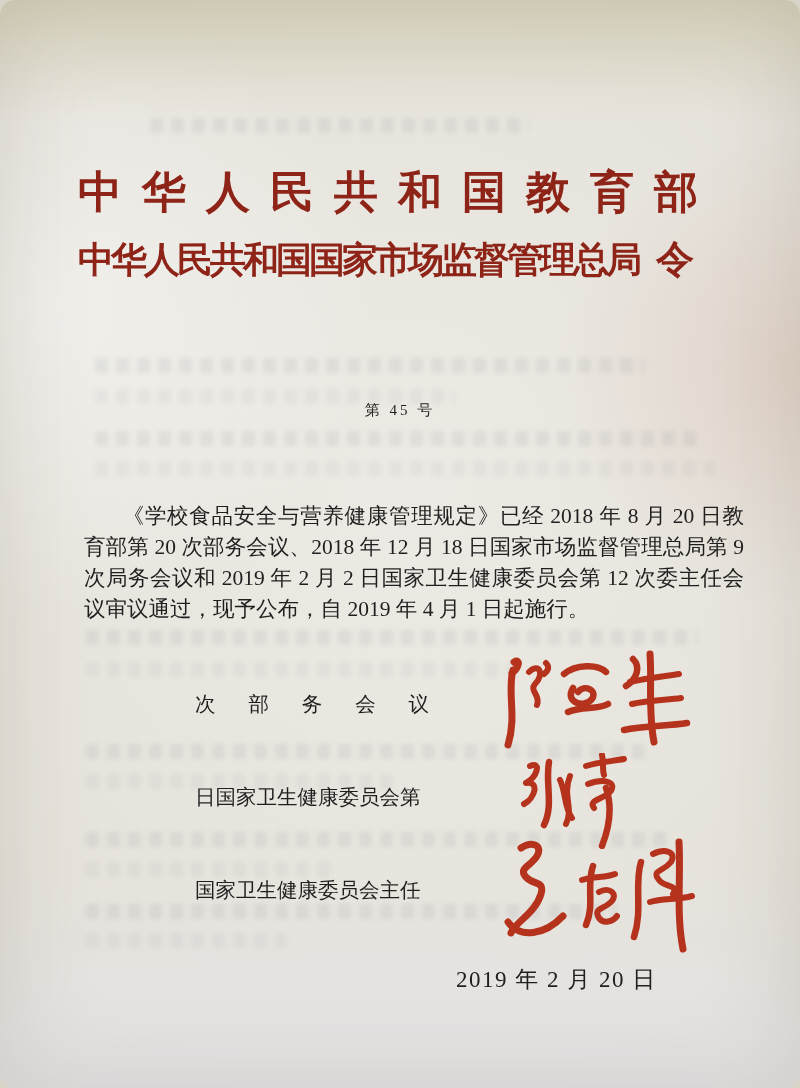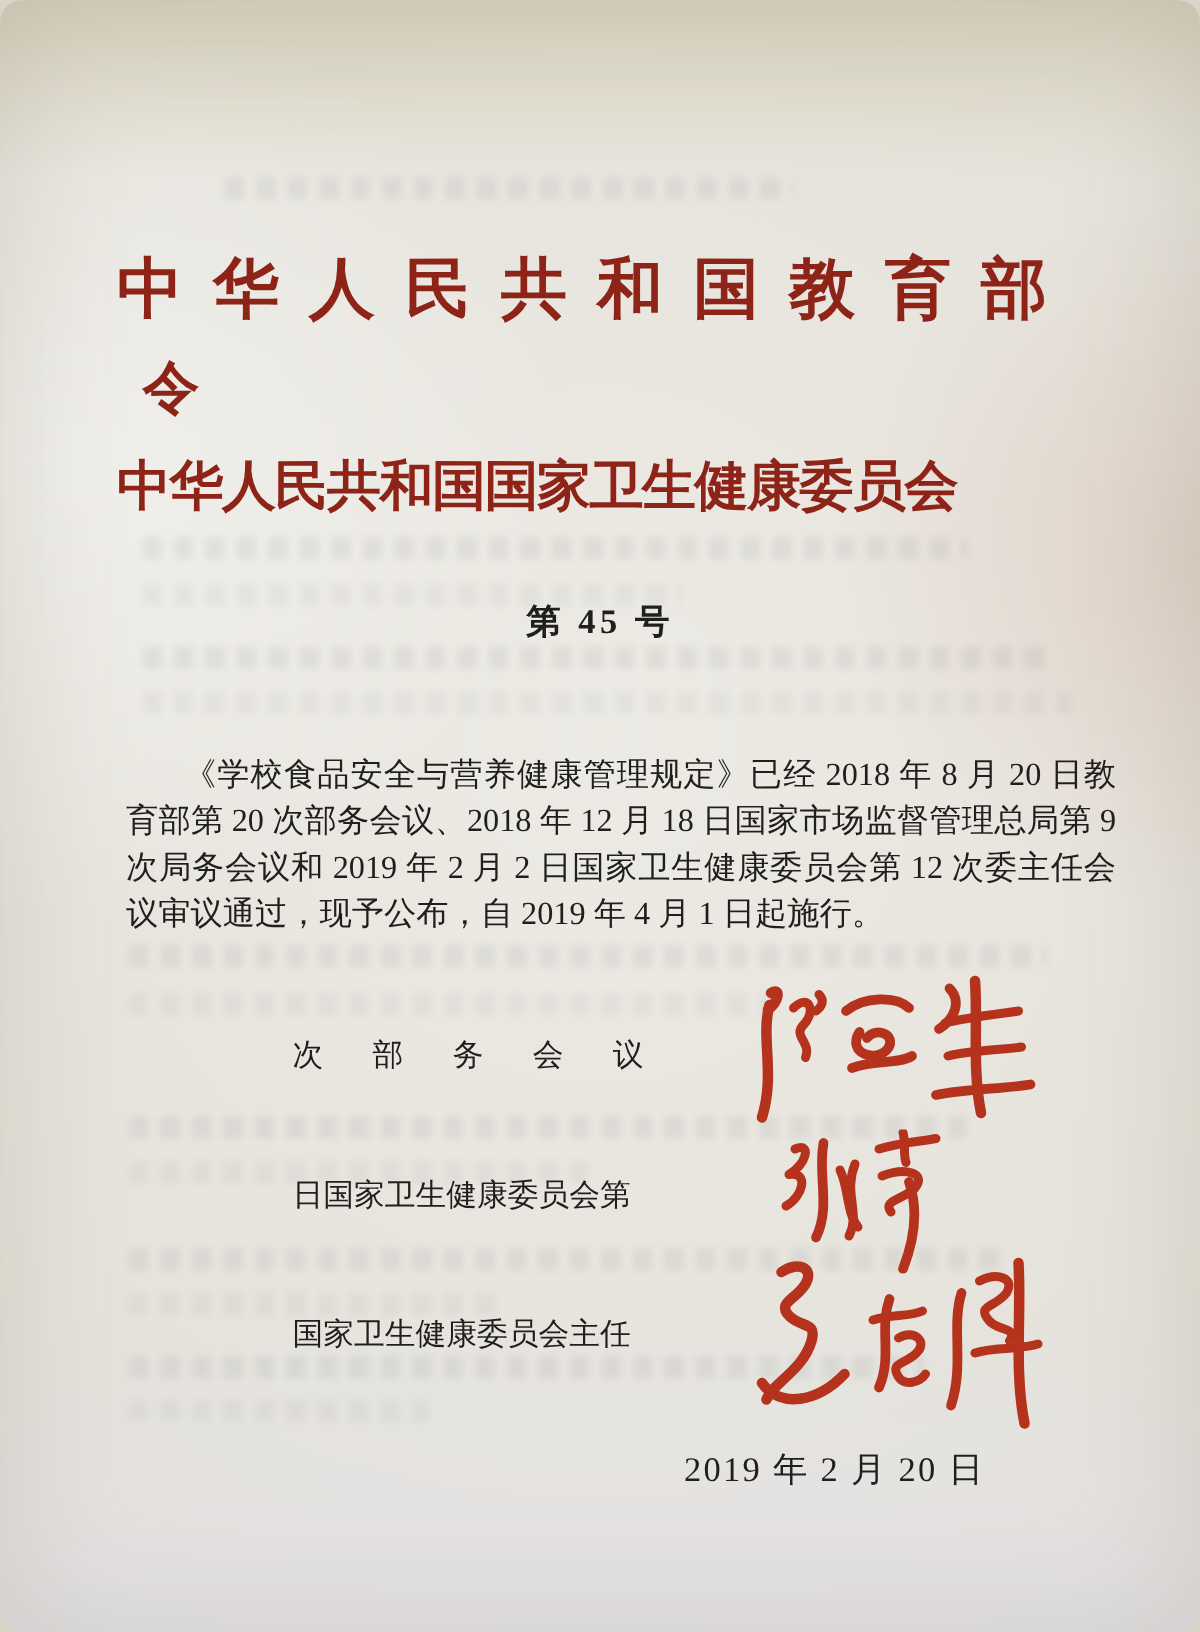--- a/index.html
+++ b/index.html
@@ -36,21 +36,21 @@
   .ghost.light{opacity:.06;}
 
   .title-line{position:absolute;left:78px;font-weight:700;color:var(--title_red,#8e2418);white-space:nowrap;line-height:1;}
   .title-1{top:171px;font-size:44px;letter-spacing:20px;}
   .title-2{top:240px;font-size:36px;letter-spacing:-3px;display:flex;align-items:flex-end;}
   .title-2 .order-word{font-size:38px;letter-spacing:0;margin-left:17px;}
   .title-3{top:306px;font-size:36px;letter-spacing:-1px;}
 
   .order-number{
     position:absolute;left:0;right:0;top:403px;text-align:center;
-    font-size:23px;font-weight:700;letter-spacing:3px;line-height:1;
+    font-size:15px;font-weight:400;letter-spacing:3px;line-height:1;
   }
   .body-text{
     position:absolute;left:84px;top:501px;width:660px;
     font-size:21.5px;line-height:31px;text-align:justify;text-justify:inter-character;
     text-indent:1.8em;
   }
   .signer-title{
     position:absolute;left:195px;font-size:20.5px;line-height:1.2;white-space:nowrap;
   }
   .signer-title.justified{
@@ -98,24 +98,22 @@
     <div class="ghost" style="left:86px;top:832px;width:585px"></div>
     <div class="ghost light" style="left:86px;top:862px;width:250px"></div>
     <div class="ghost" style="left:86px;top:904px;width:530px"></div>
     <div class="ghost light" style="left:86px;top:933px;width:200px"></div>
   </div>
 
   <div class="title-line title-1">
     <span>中华人民共和国教育部</span>
   </div>
   <div class="title-line title-2">
+    <span>中华人民共和国国家市场监督管理总局</span>
     <span class="order-word">令</span>
-  </div>
-  <div class="title-line title-3">
-    <span>中华人民共和国国家卫生健康委员会</span>
   </div>
 
   <div class="order-number">第 45 号</div>
 
   <div class="body-text">《学校食品安全与营养健康管理规定》已经 2018 年 8 月 20 日教育部第 20 次部务会议、2018 年 12 月 18 日国家市场监督管理总局第 9 次局务会议和 2019 年 2 月 2 日国家卫生健康委员会第 12 次委主任会议审议通过，现予公布，自 2019 年 4 月 1 日起施行。</div>
 
   <div class="signer-title justified st-1">次部务会议</div>
   <div class="signer-title st-2">日国家卫生健康委员会第</div>
   <div class="signer-title st-3">国家卫生健康委员会主任</div>
 

